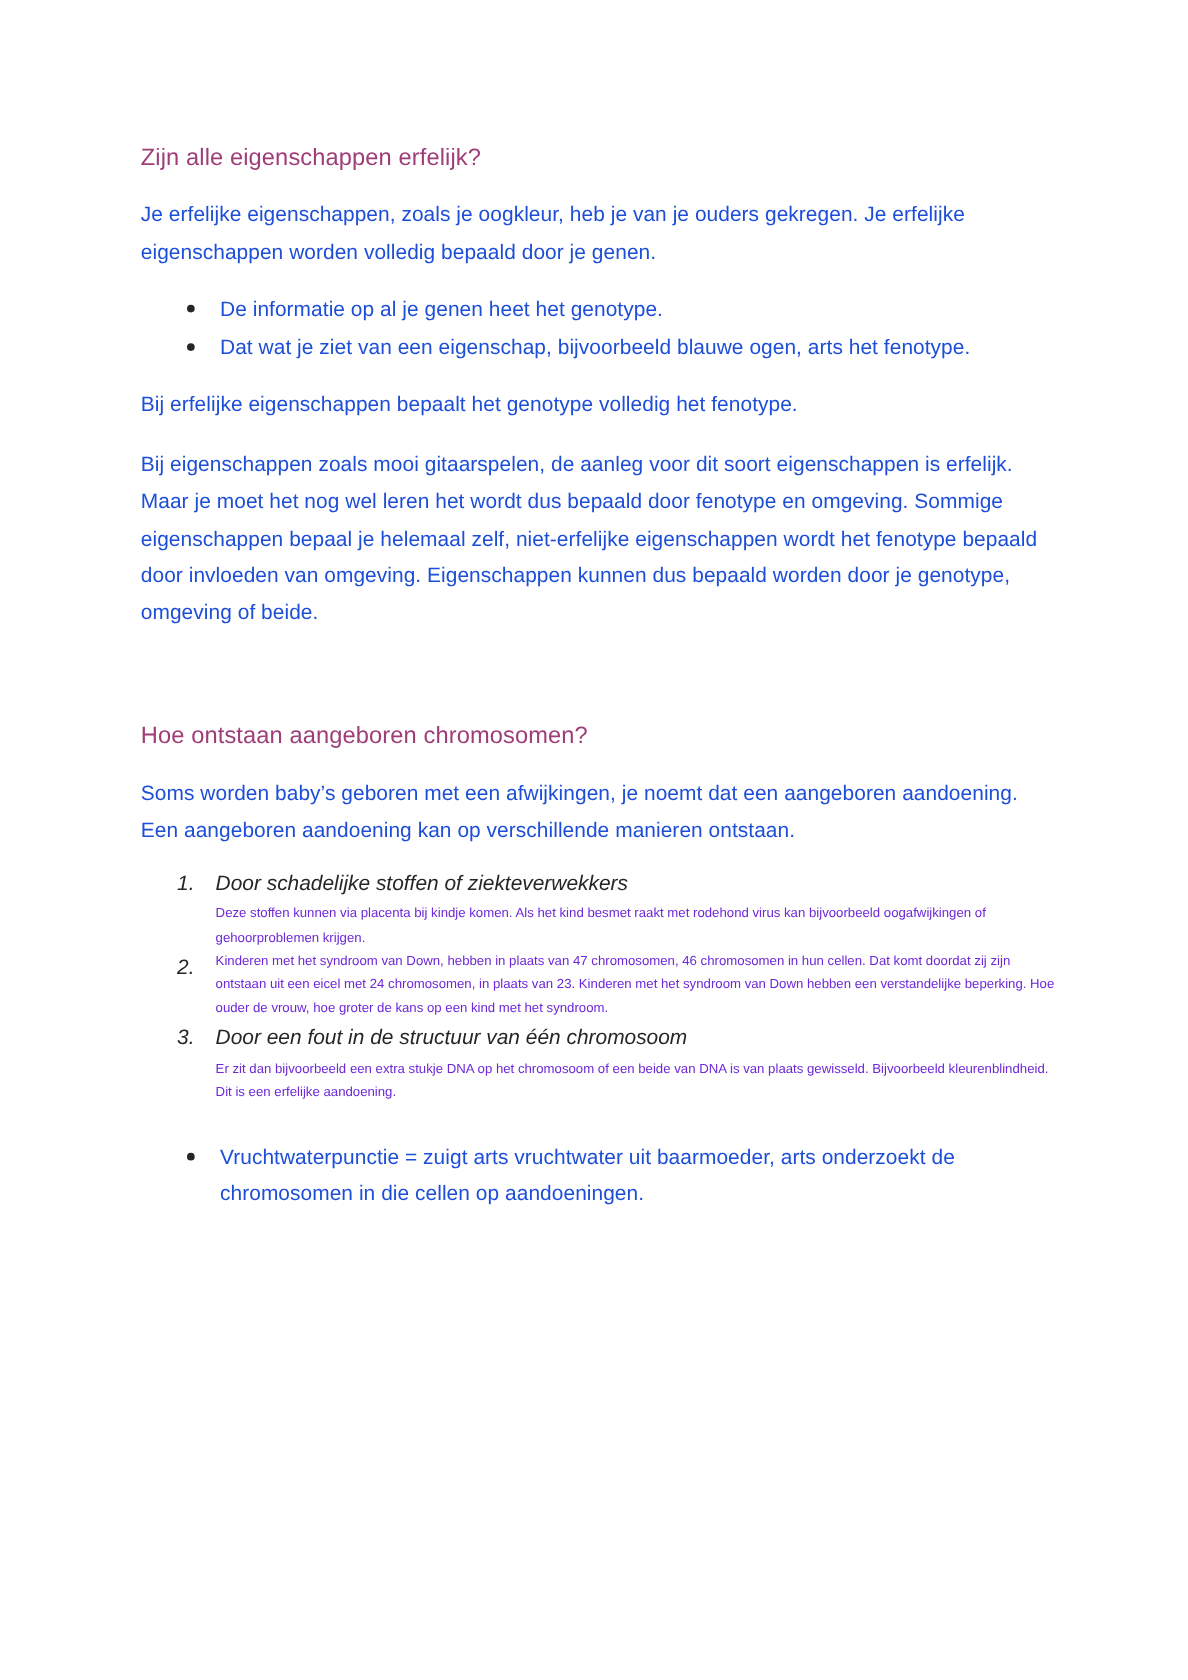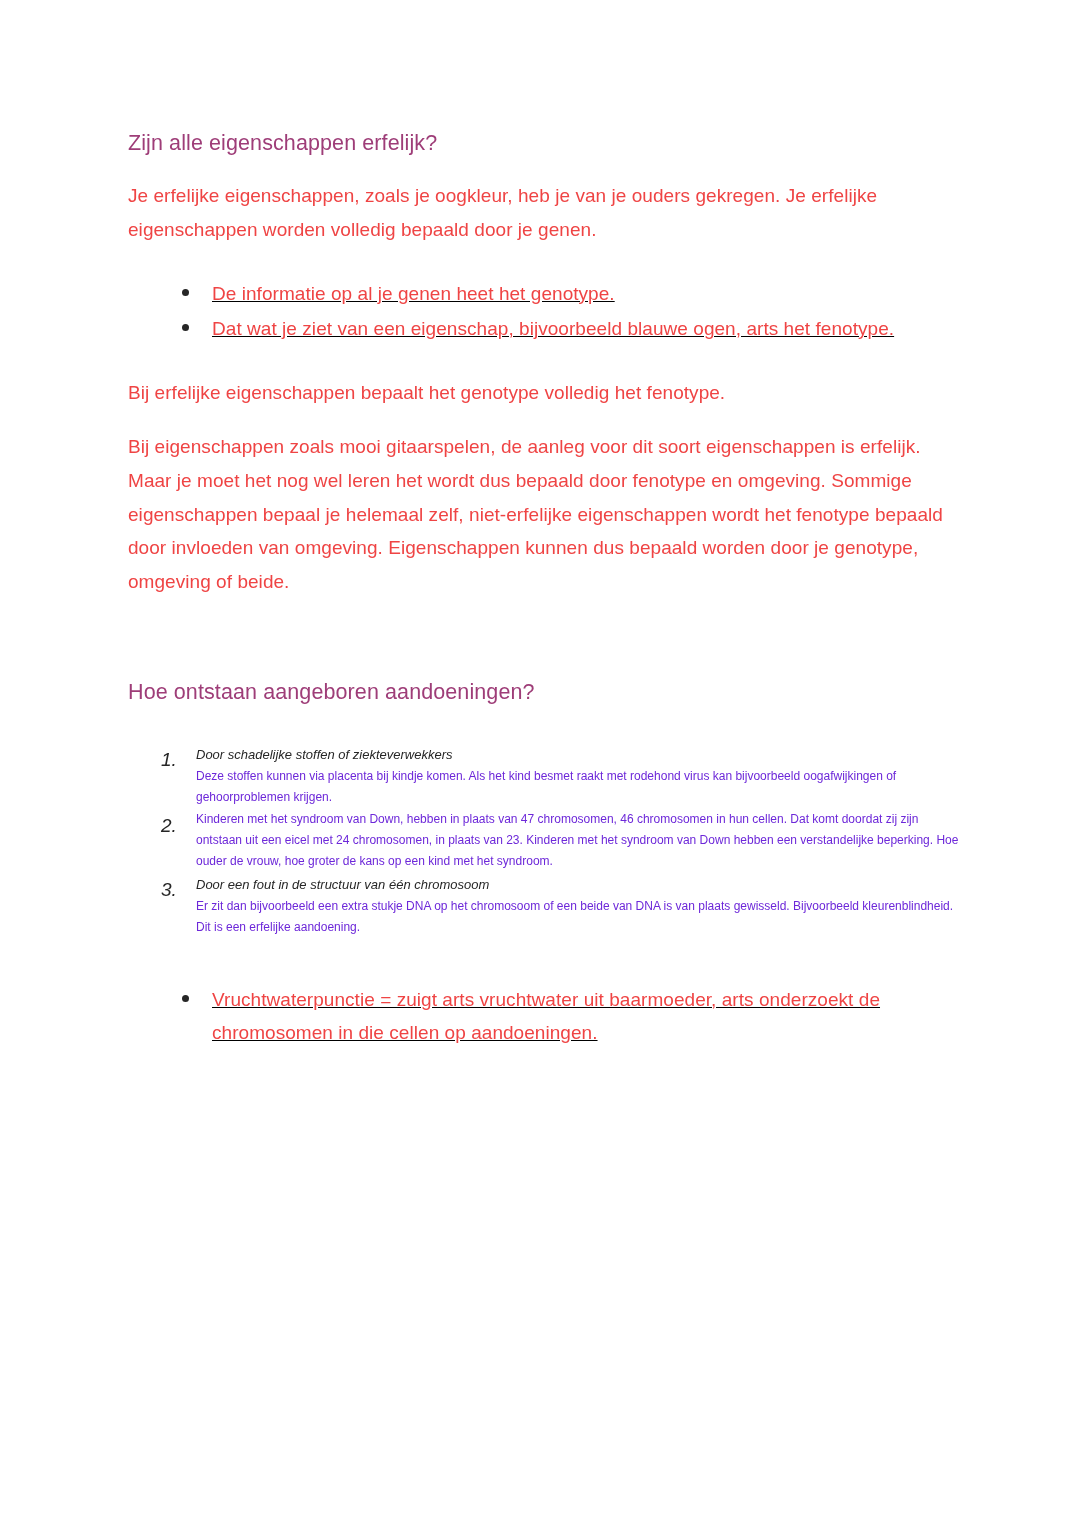--- a/index.html
+++ b/index.html
@@ -34,40 +34,39 @@
     line-height: 1.25;
     color: #9e3d78;
     letter-spacing: 0.1px;
   }
 
   p.body-text,
   .li-text {
     margin: 0;
     font-size: 19px;
     line-height: 1.78;
-    color: #ef4444;
+    color: #1d4ed8;
     letter-spacing: 0.05px;
   }
 
   
   .gap-top        { height: 130px; }
   .gap-h-to-p     { height: 22px;  }
   .gap-p-to-list  { height: 14px;  }
   .gap-list-to-p  { height: 14px;  }
   .gap-p-to-p     { height: 20px;  }
   .gap-section    { height: 80px;  }
   .gap-h2-to-p    { height: 23px;  }
   .gap-olist-to-p { height: 14px;  }
 
   
   ul.disc-list {
-    margin: 16px;
+    margin: 4px;
     padding: 0;
     list-style: none;
-    text-decoration: underline;
   }
   ul.disc-list > li {
     position: relative;
     padding-left: 68px;
     margin: 0 0 2px 0;
   }
   ul.disc-list > li:last-child { margin-bottom: 0; }
   ul.disc-list > li .bullet-dot {
     position: absolute;
     left: 38px;
@@ -94,21 +93,21 @@
     position: absolute;
     left: 33px;
     top: 0;
     font-size: 19px;
     line-height: 1.78;
     color: #262626;
     font-style: italic;
   }
   .li-title {
     font-style: italic;
-    font-size: 13px;
+    font-size: 19px;
     line-height: 1.78;
     color: #262626;
     display: block;
   }
   .li-body {
     font-size: 12px;
     line-height: 1.78;
     color: #6d28d9;
     display: block;
   }
@@ -149,24 +148,25 @@
       <div class="gap-p-to-p"></div>
 
       <p class="body-text">Bij eigenschappen zoals mooi gitaarspelen, de aanleg voor dit soort eigenschappen is erfelijk. Maar je moet het nog wel leren het wordt dus bepaald door fenotype en omgeving. Sommige eigenschappen bepaal je helemaal zelf, niet-erfelijke eigenschappen wordt het fenotype bepaald door invloeden van omgeving. Eigenschappen kunnen dus bepaald worden door je genotype, omgeving of beide.</p>
 
     </section>
 
     <div class="gap-section"></div>
 
     <section>
 
-      <h2 class="heading">Hoe ontstaan aangeboren aandoeningen?</h2>
+      <h2 class="heading">Hoe ontstaan aangeboren chromosomen?</h2>
 
       <div class="gap-h2-to-p"></div>
 
+      <p class="body-text">Soms worden baby’s geboren met een afwijkingen, je noemt dat een aangeboren aandoening. Een aangeboren aandoening kan op verschillende manieren ontstaan.</p>
 
       <div class="gap-p-to-list"></div>
 
       <ol class="num-list">
         <li>
           <span class="num-marker">1.</span>
           <span class="li-title">Door schadelijke stoffen of ziekteverwekkers</span>
           <span class="li-body">Deze stoffen kunnen via placenta bij kindje komen. Als het kind besmet raakt met rodehond virus kan bijvoorbeeld oogafwijkingen of gehoorproblemen krijgen.</span>
         </li>
         <li>

